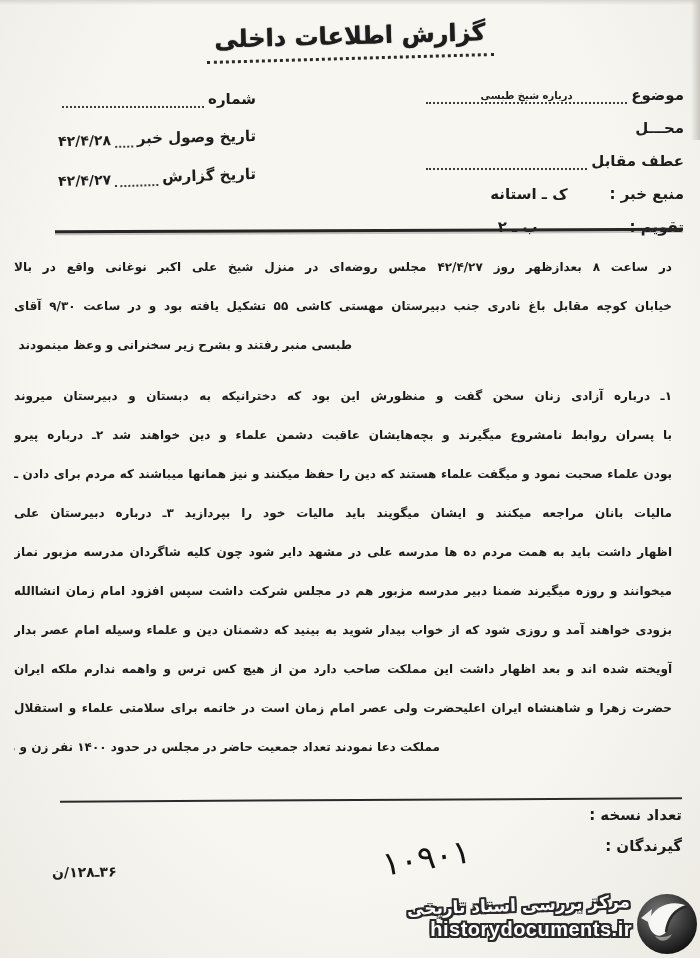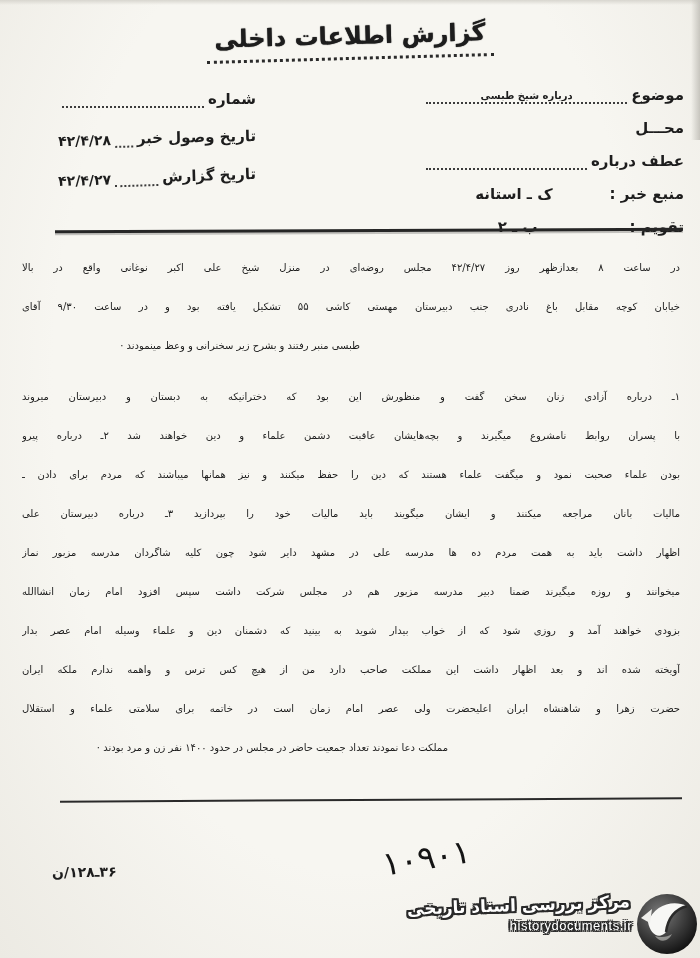--- a/index.html
+++ b/index.html
@@ -29,34 +29,34 @@
   .hdr-left{position:absolute;top:84px;left:58px;width:198px;direction:rtl;}
   .frow{display:flex;align-items:flex-end;font-weight:bold;font-size:15px;
     margin-bottom:9px;min-height:24px;white-space:nowrap;}
   .hdr-left .frow{margin-bottom:15px;}
   .flabel{flex:0 0 auto;}
   .leader{flex:1 1 auto;border-bottom:2px dotted #3c3c3c;margin:0 4px;
     height:20px;text-align:center;overflow:visible;}
   .lval{position:relative;top:3px;font-size:10px;font-weight:bold;white-space:nowrap;}
   .dval{flex:0 0 auto;font-size:14px;letter-spacing:1px;}
   .vplain{flex:0 0 auto;font-size:15px;}
-  .gap-source{margin-right:57px;}
+  .gap-source{margin-right:42px;}
   .gap-calendar{margin-right:92px;}
   .tilt1{transform:rotate(-1.2deg);}
   .tilt2{transform:rotate(-1.8deg);}
 
   
   .rule-top{position:absolute;top:229px;left:55px;width:628px;height:3px;
     background:#262626;transform:rotate(-0.25deg);box-shadow:0 2px 0 rgba(38,38,38,.25);}
   .rule-bottom{position:absolute;top:799px;left:60px;width:622px;height:2px;
     background:#2a2a2a;transform:rotate(-0.3deg);}
 
   
-  .body-text{position:absolute;top:248px;left:22px;width:658px;direction:rtl;
-    font-size:10px;font-weight:normal;color:#1c1c1c;}
+  .body-text{position:absolute;top:248px;left:14px;width:658px;direction:rtl;
+    font-size:12px;font-weight:bold;color:#1c1c1c;}
   .bline{height:39px;line-height:39px;overflow:hidden;
     text-align:justify;text-align-last:justify;}
   .bline.nojust{text-align:right;text-align-last:right;white-space:nowrap;}
   .bline.indent-a{padding-right:320px;margin-bottom:12px;}
   .bline.indent-b{padding-right:232px;}
 
   
   .foot-fields{position:absolute;top:806px;right:18px;direction:rtl;
     font-weight:bold;font-size:15px;text-align:right;}
   .foot-fields div{margin-bottom:13px;}
@@ -67,21 +67,21 @@
     font-size:14px;font-weight:bold;transform:rotate(-1deg);letter-spacing:1px;}
 
   
   .logo{position:absolute;top:891px;left:428px;width:272px;height:67px;}
   .logo-sphere{position:absolute;right:1px;top:1px;width:64px;height:64px;}
   .logo-line1{position:absolute;right:70px;top:4px;direction:rtl;white-space:nowrap;
     font-size:17px;font-weight:bold;color:#fff;transform:rotate(-2deg);
     text-shadow:-2px -2px 0 #2a2a2a,2px -2px 0 #2a2a2a,-2px 2px 0 #2a2a2a,
       2px 2px 0 #2a2a2a,0 -2px 0 #2a2a2a,0 2px 0 #2a2a2a,-2px 0 0 #2a2a2a,2px 0 0 #2a2a2a;}
   .logo-line2{position:absolute;right:68px;top:27px;white-space:nowrap;
-    font-family:"Liberation Sans",sans-serif;font-size:13px;font-weight:normal;color:#fff;
+    font-family:"Liberation Sans",sans-serif;font-size:20px;font-weight:bold;color:#fff;
     letter-spacing:0.5px;
     text-shadow:-2px -2px 0 #2a2a2a,2px -2px 0 #2a2a2a,-2px 2px 0 #2a2a2a,
       2px 2px 0 #2a2a2a,0 -2px 0 #2a2a2a,0 2px 0 #2a2a2a,-2px 0 0 #2a2a2a,2px 0 0 #2a2a2a;margin-left:33px;}
 </style>
 </head>
 <body>
 
 <div class="page">
   <div class="scan-edge-top"></div>
   <div class="scan-edge"></div>
@@ -90,21 +90,21 @@
 
   <div class="hdr-right">
     <div class="frow">
       <span class="flabel">موضوع</span>
       <span class="leader"><span class="lval">درباره شیخ طبسی</span></span>
     </div>
     <div class="frow">
       <span class="flabel">محـــل</span>
     </div>
     <div class="frow">
-      <span class="flabel">عطف درباره</span>
+      <span class="flabel">عطف مقابل</span>
       <span class="leader"><span class="lval"></span></span>
     </div>
     <div class="frow">
       <span class="flabel">منبع خبر :</span>
       <span class="vplain gap-source">ک ـ استانه</span>
     </div>
     <div class="frow">
       <span class="flabel">تقویم :</span>
       <span class="vplain gap-calendar">ب ـ ۲</span>
     </div>
@@ -140,20 +140,24 @@
     <div class="bline">اظهار داشت باید به همت مردم ده ها مدرسه علی در مشهد دایر شود چون کلیه شاگردان مدرسه مزبور نماز</div>
     <div class="bline">میخوانند و روزه میگیرند ضمنا دبیر مدرسه مزبور هم در مجلس شرکت داشت سپس افزود امام زمان انشاالله</div>
     <div class="bline">بزودی خواهند آمد و روزی شود که از خواب بیدار شوید به بینید که دشمنان دین و علماء وسیله امام عصر بدار</div>
     <div class="bline">آویخته شده اند و بعد اظهار داشت این مملکت صاحب دارد من از هیچ کس ترس و واهمه ندارم ملکه ایران</div>
     <div class="bline">حضرت زهرا و شاهنشاه ایران اعلیحضرت ولی عصر امام زمان است در خاتمه برای سلامتی علماء و استقلال</div>
     <div class="bline nojust indent-b">مملکت دعا نمودند تعداد جمعیت حاضر در مجلس در حدود ۱۴۰۰ نفر زن و مرد بودند ·</div>
   </div>
 
   <div class="rule-bottom"></div>
 
+  <div class="foot-fields">
+    <div>تعداد نسخه :</div>
+    <div>گیرندگان :</div>
+  </div>
 
   <div class="handwritten">۱۰۹۰۱</div>
 
   <div class="form-code">۳۶ـ۱۲۸/ن</div>
 
   <div class="logo">
     <span class="logo-sphere">
       <svg width="64" height="64" viewBox="0 0 64 64" xmlns="http://www.w3.org/2000/svg">
         <defs>
           <radialGradient id="sphereG" cx="38%" cy="32%" r="75%">

